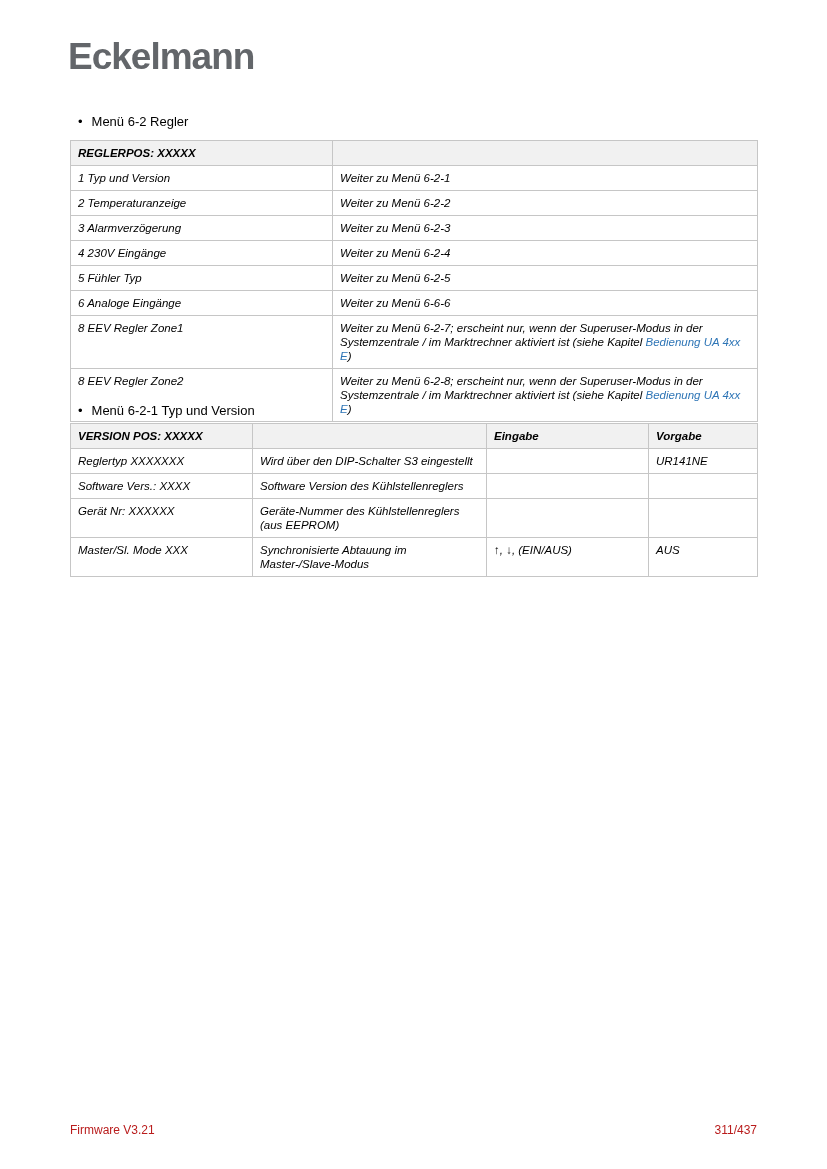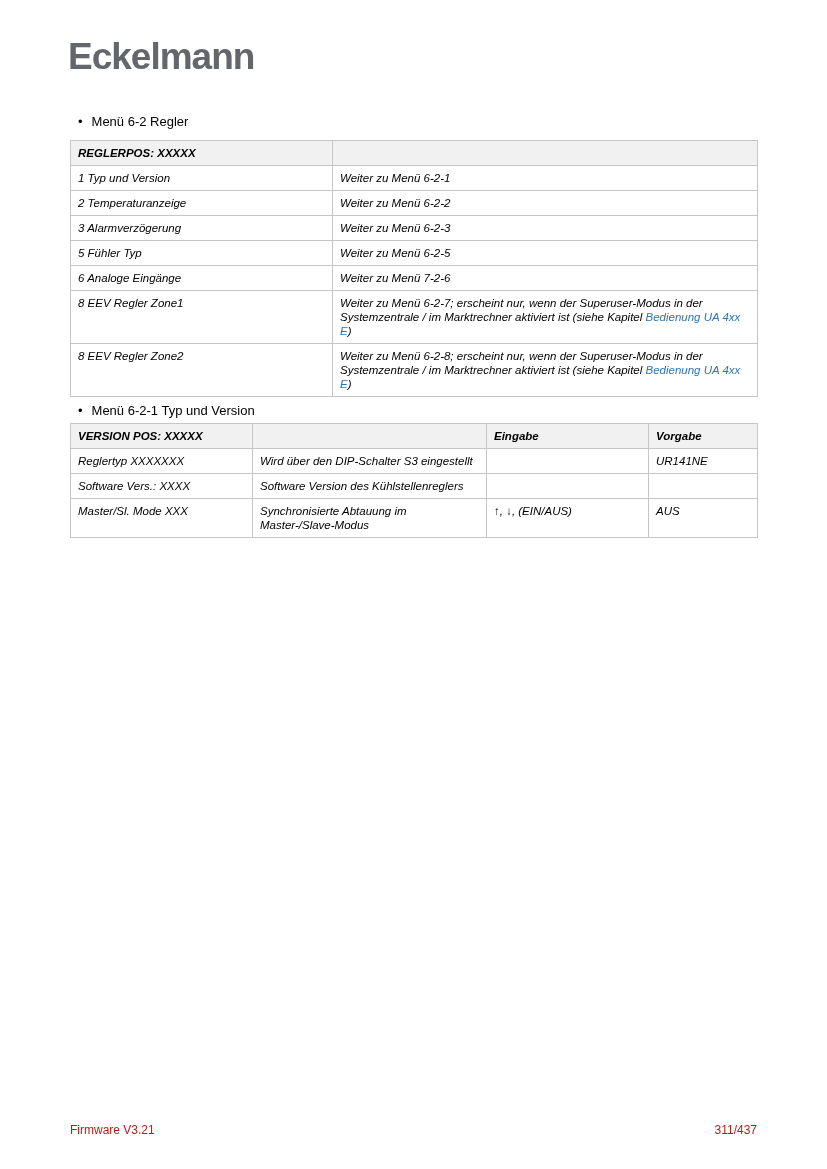--- a/index.html
+++ b/index.html
@@ -103,26 +103,30 @@
       </tr>
       <tr>
         <td>2 Temperaturanzeige</td>
         <td>Weiter zu Menü 6-2-2</td>
       </tr>
       <tr>
         <td>3 Alarmverzögerung</td>
         <td>Weiter zu Menü 6-2-3</td>
       </tr>
       <tr>
+        <td>4 230V Eingänge</td>
+        <td>Weiter zu Menü 6-2-4</td>
+      </tr>
+      <tr>
         <td>5 Fühler Typ</td>
         <td>Weiter zu Menü 6-2-5</td>
       </tr>
       <tr>
         <td>6 Analoge Eingänge</td>
-        <td>Weiter zu Menü 7-2-6</td>
+        <td>Weiter zu Menü 6-6-6</td>
       </tr>
       <tr>
         <td>8 EEV Regler Zone1</td>
         <td><span>Weiter zu Menü 6-2-7; erscheint nur, wenn der Superuser-Modus in der Systemzentrale / im Marktrechner aktiviert ist (siehe Kapitel </span><a class="doc-link">Bedienung UA 4xx E</a><span>)</span></td>
       </tr>
       <tr>
         <td>8 EEV Regler Zone2</td>
         <td><span>Weiter zu Menü 6-2-8; erscheint nur, wenn der Superuser-Modus in der Systemzentrale / im Marktrechner aktiviert ist (siehe Kapitel </span><a class="doc-link">Bedienung UA 4xx E</a><span>)</span></td>
       </tr>
     </tbody>
@@ -155,20 +159,26 @@
         <td></td>
         <td>UR141NE</td>
       </tr>
       <tr>
         <td>Software Vers.: XXXX</td>
         <td>Software Version des Kühlstellenreglers</td>
         <td></td>
         <td></td>
       </tr>
       <tr>
+        <td>Gerät Nr: XXXXXX</td>
+        <td>Geräte-Nummer des Kühlstellenreglers (aus EEPROM)</td>
+        <td></td>
+        <td></td>
+      </tr>
+      <tr>
         <td>Master/Sl. Mode XXX</td>
         <td>Synchronisierte Abtauung im Master-/Slave-Modus</td>
         <td>↑, ↓, (EIN/AUS)</td>
         <td>AUS</td>
       </tr>
     </tbody>
   </table>
 
   <div class="footer">
     <span class="left">Firmware V3.21</span>

